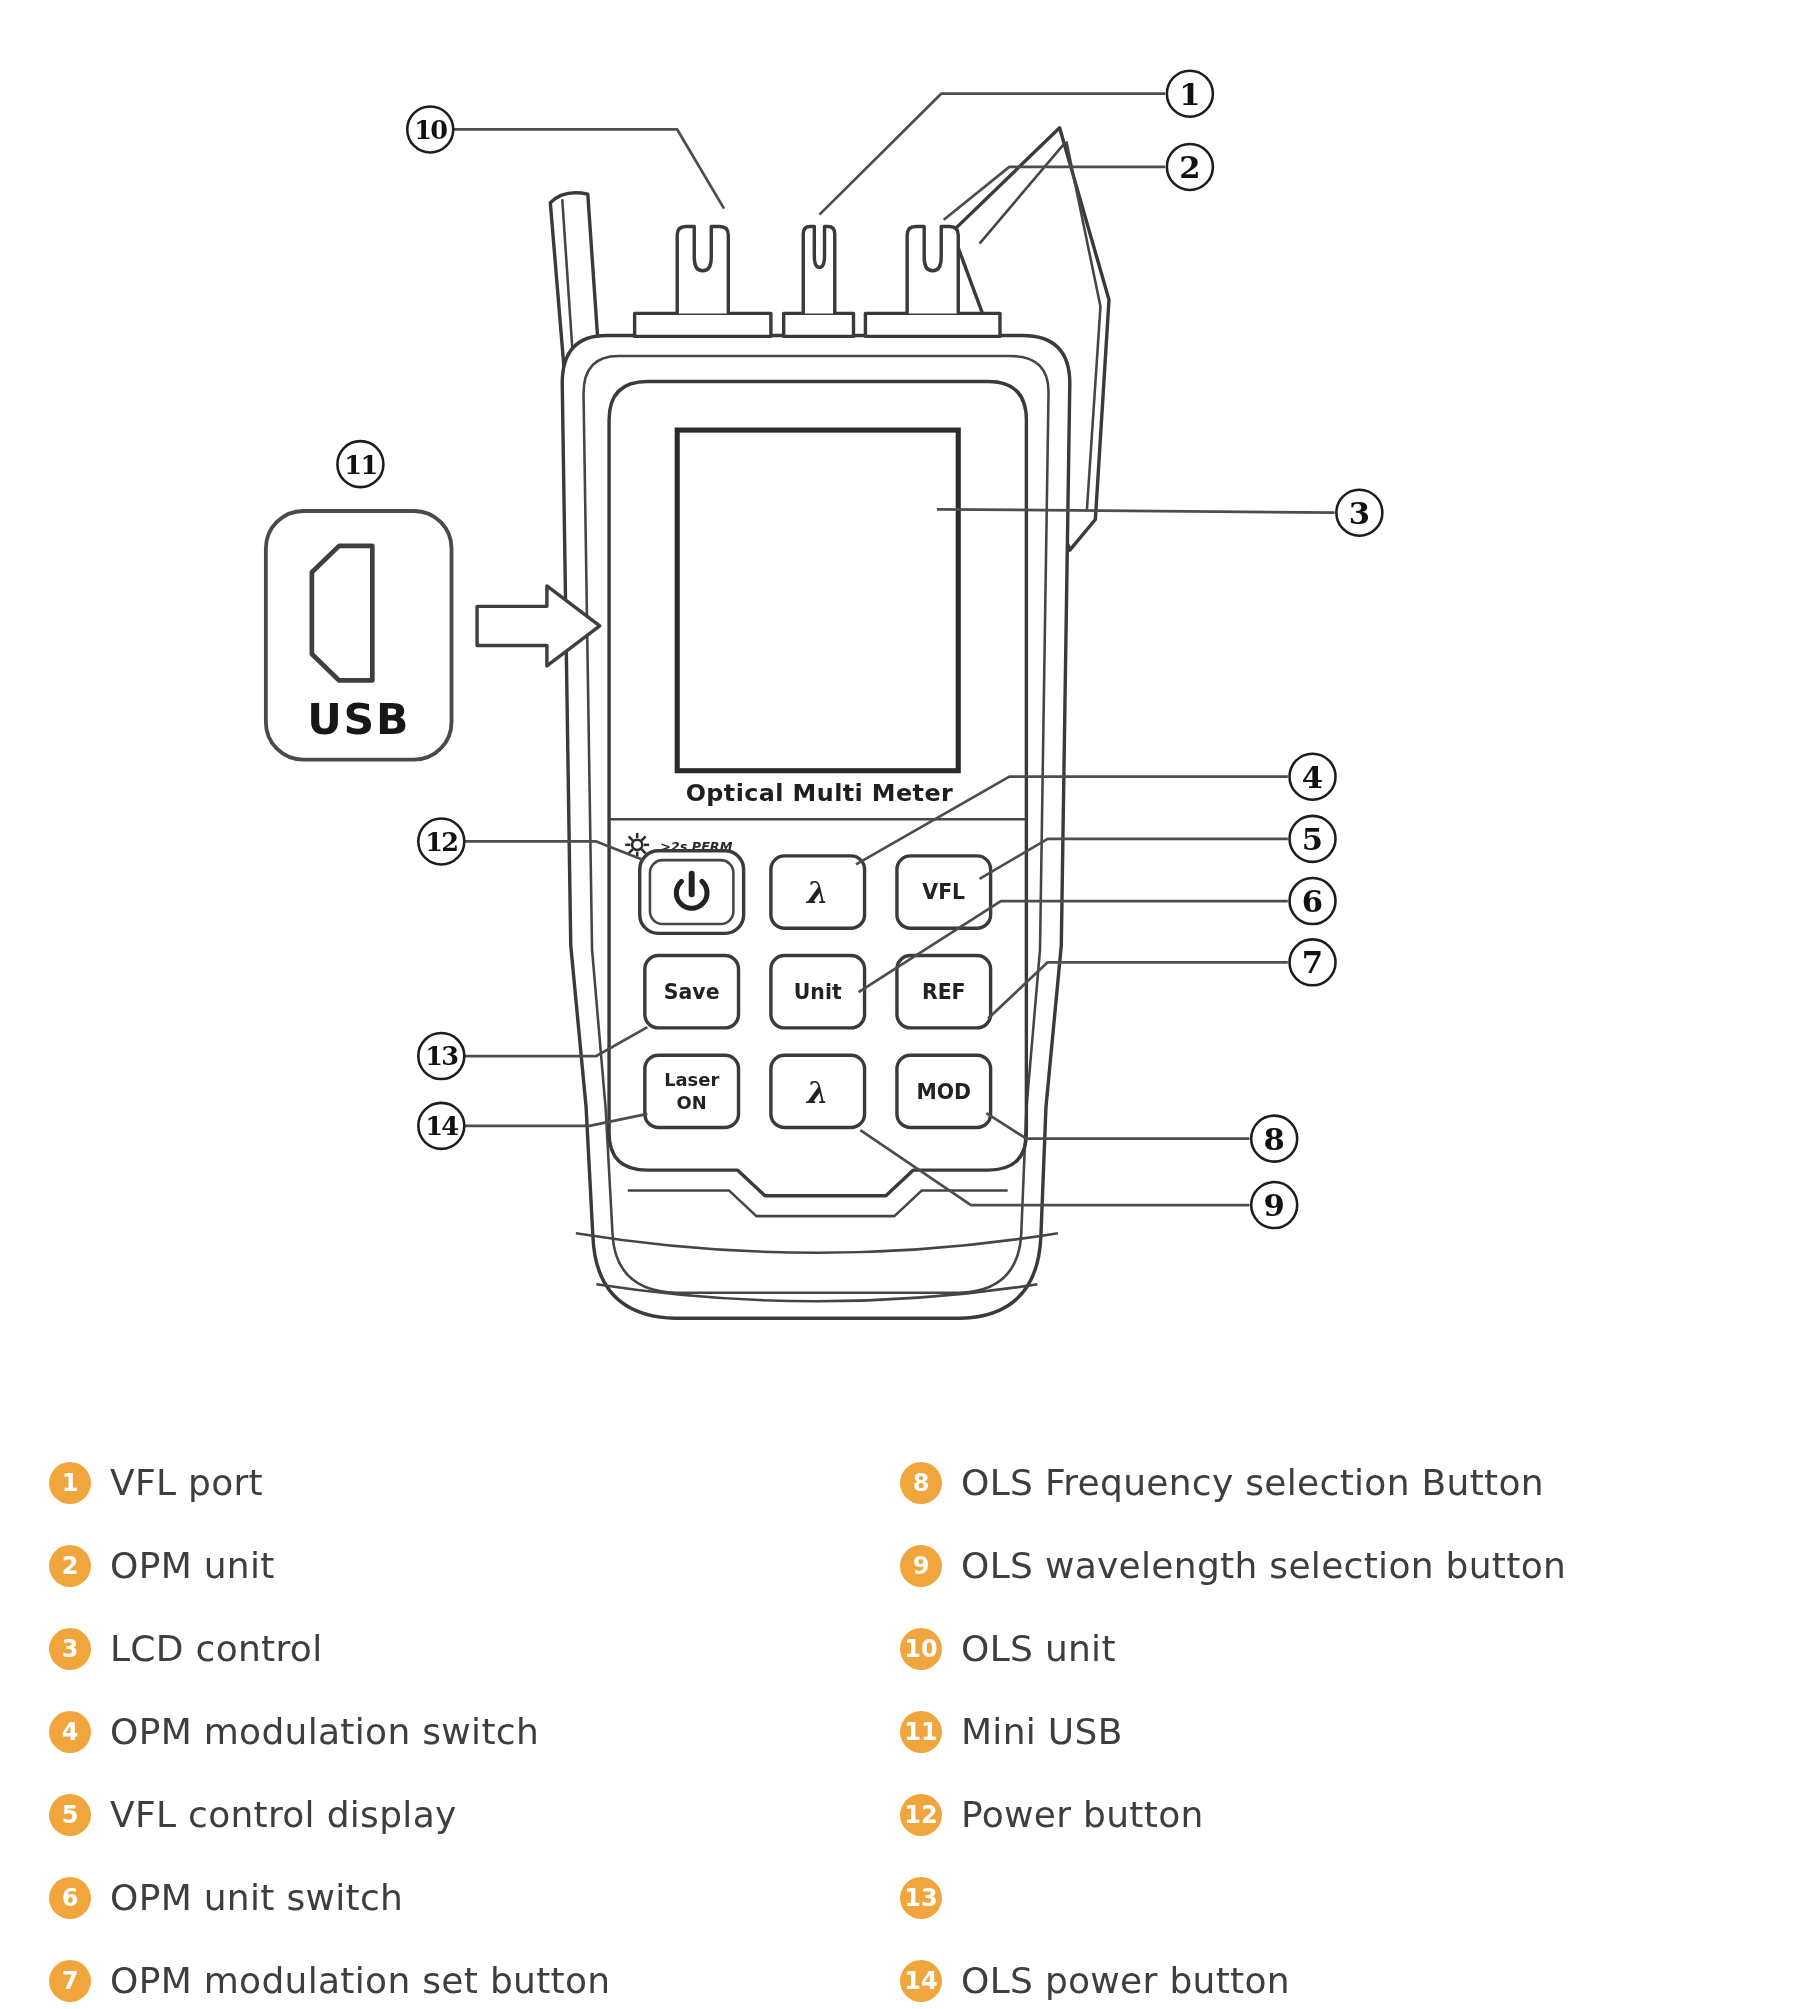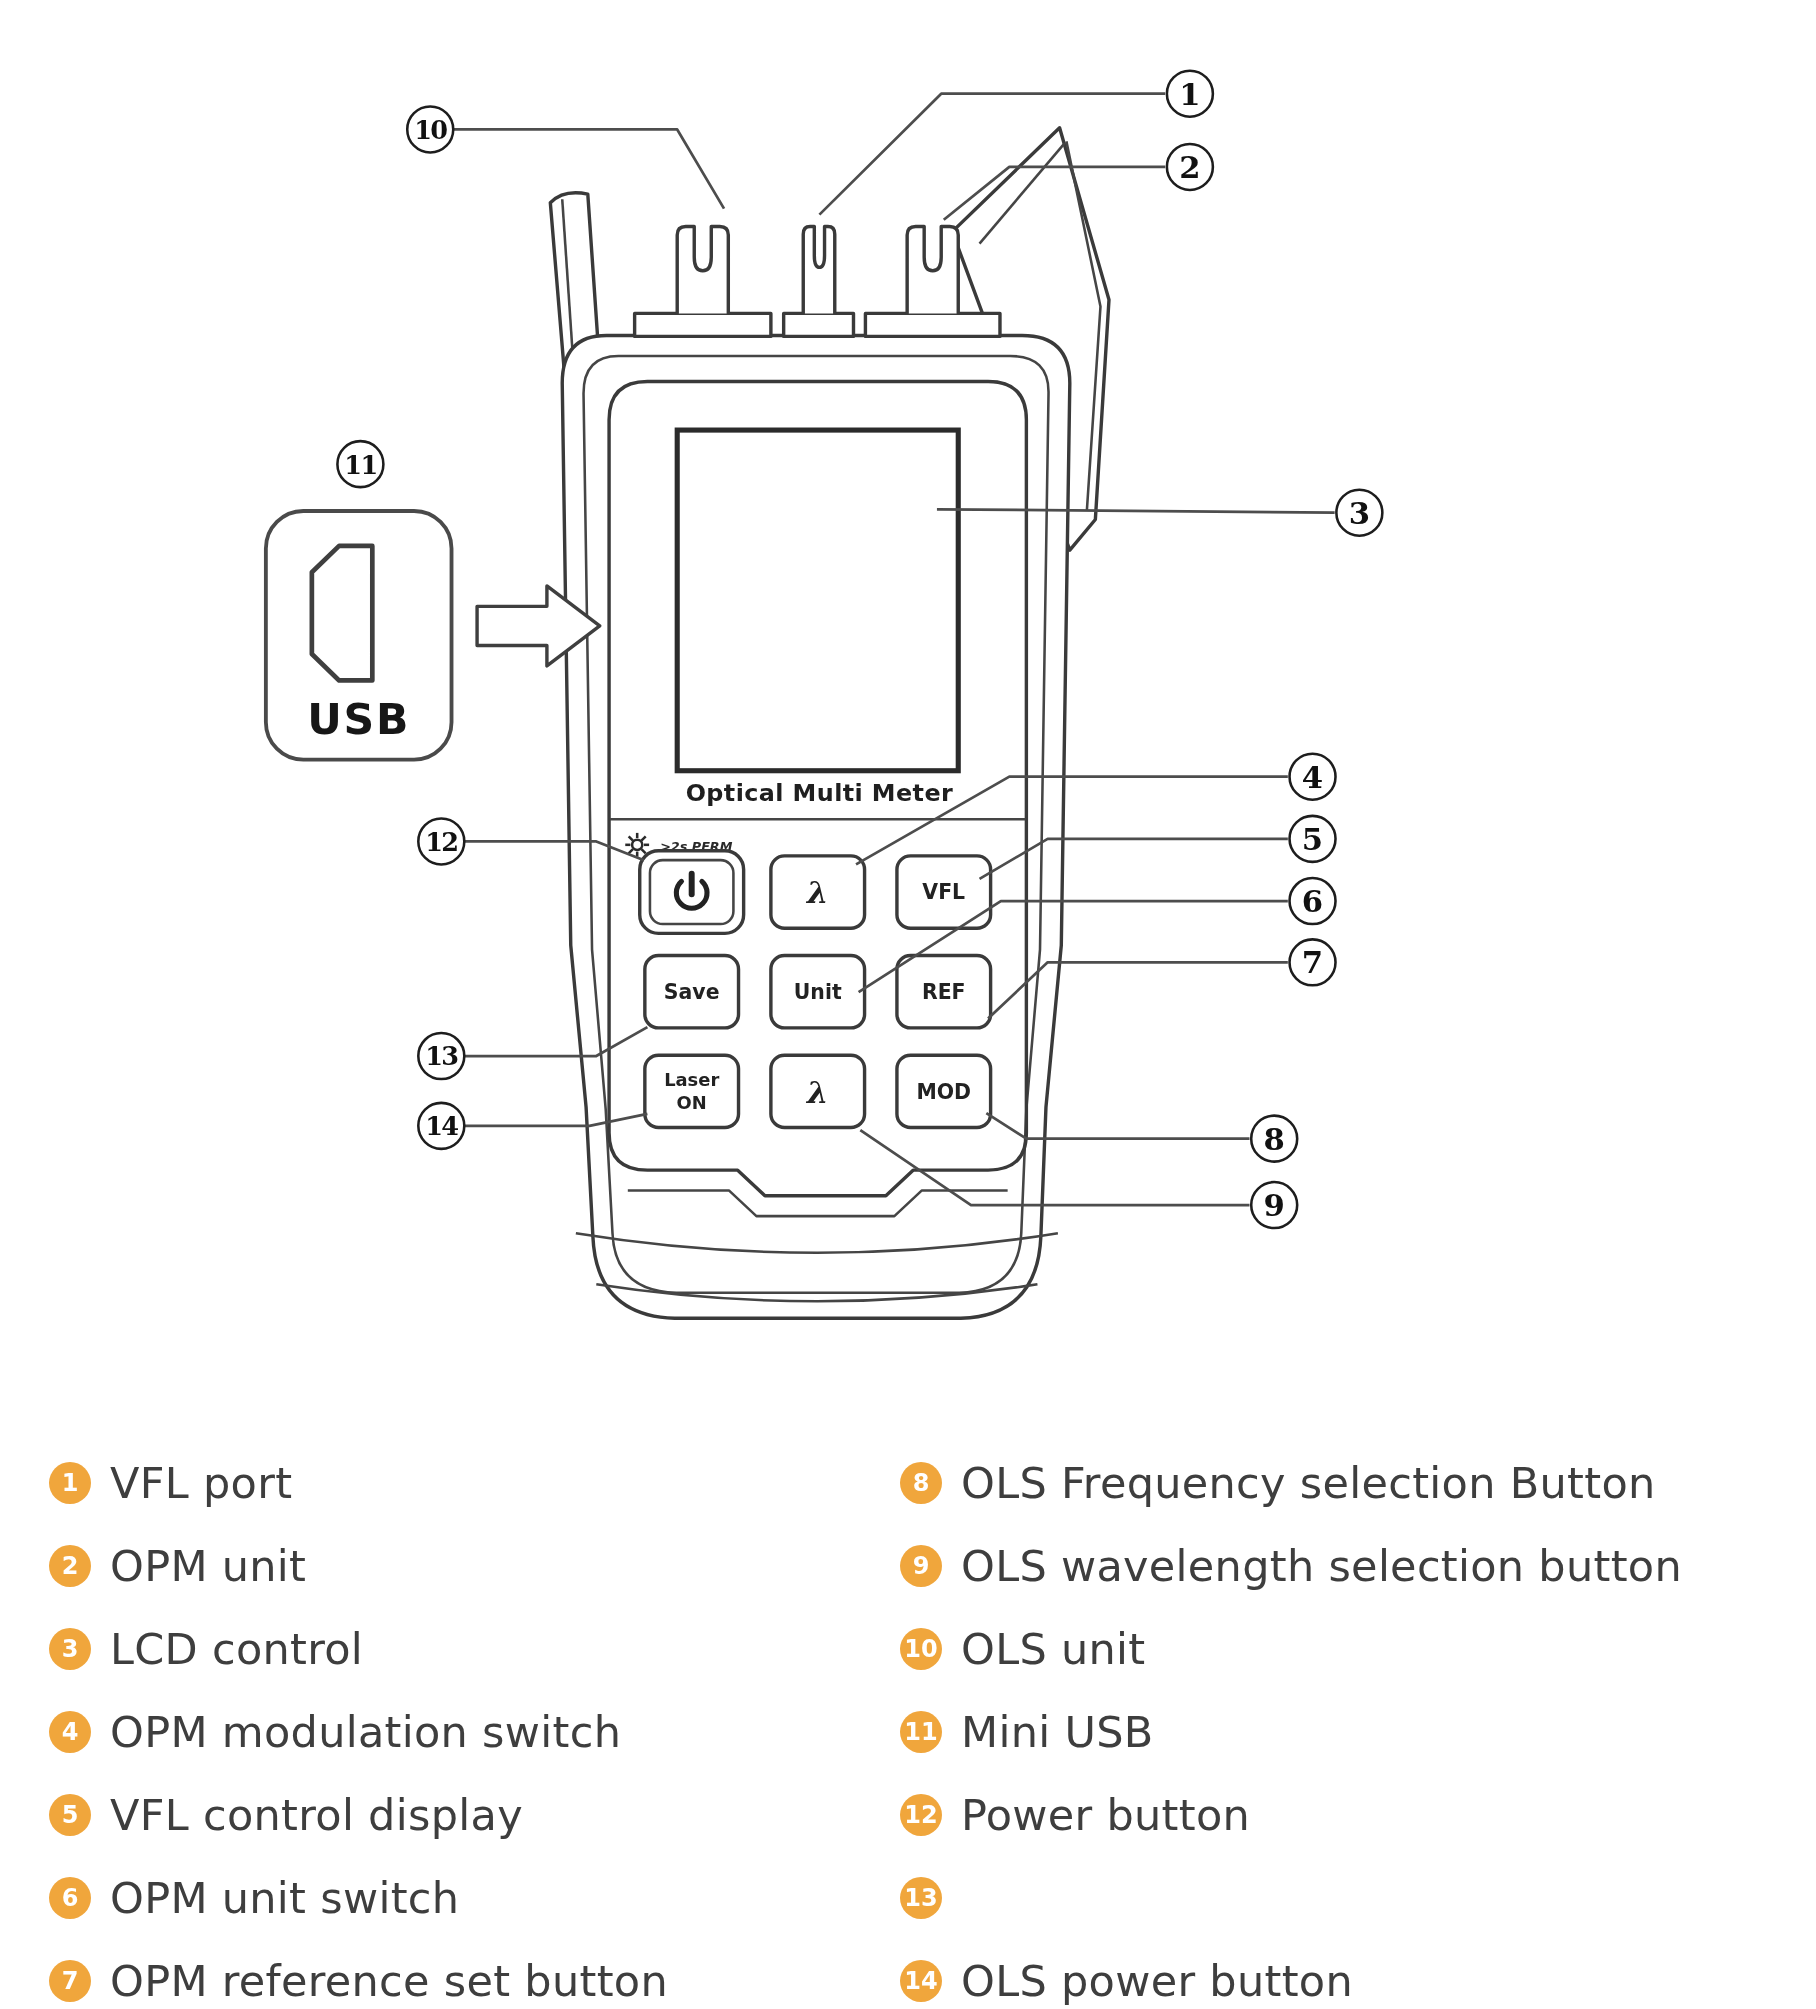--- a/index.html
+++ b/index.html
@@ -27,21 +27,21 @@
 
   .legend-col { position:absolute; top:1441px; display:flex; flex-direction:column; }
   .legend-col.left  { left:49px; }
   .legend-col.right { left:900px; }
   .legend-row { display:flex; align-items:center; gap:19px; height:83px; }
   .legend-badge {
     flex:0 0 auto; width:42px; height:42px; border-radius:50%;
     background:var(--accent); color:#fff; font-weight:bold; font-size:24px;
     display:flex; align-items:center; justify-content:center;
   }
-  .legend-label { font-size:43px; color:var(--text); letter-spacing:0.3px; white-space:nowrap; }
+  .legend-label { font-size:36px; color:var(--text); letter-spacing:0.3px; white-space:nowrap; }
 </style>
 </head>
 <body>
 
 <div class="canvas">
 
   <svg class="diagram" width="1816" height="2009" viewBox="0 0 2132 2359">
 
     <g>
       <path class="stroke whitefill" d="M 646,238 Q 662,222 690,228 L 712,548 L 676,600 Z"></path>
@@ -275,21 +275,21 @@
     <div class="legend-row">
       <div class="legend-badge">5</div>
       <div class="legend-label">VFL control display</div>
     </div>
     <div class="legend-row">
       <div class="legend-badge">6</div>
       <div class="legend-label">OPM unit switch</div>
     </div>
     <div class="legend-row">
       <div class="legend-badge">7</div>
-      <div class="legend-label">OPM reference set button</div>
+      <div class="legend-label">OPM modulation set button</div>
     </div>
   </div>
 
   <div class="legend-col right">
     <div class="legend-row">
       <div class="legend-badge">8</div>
       <div class="legend-label">OLS Frequency selection Button</div>
     </div>
     <div class="legend-row">
       <div class="legend-badge">9</div>

